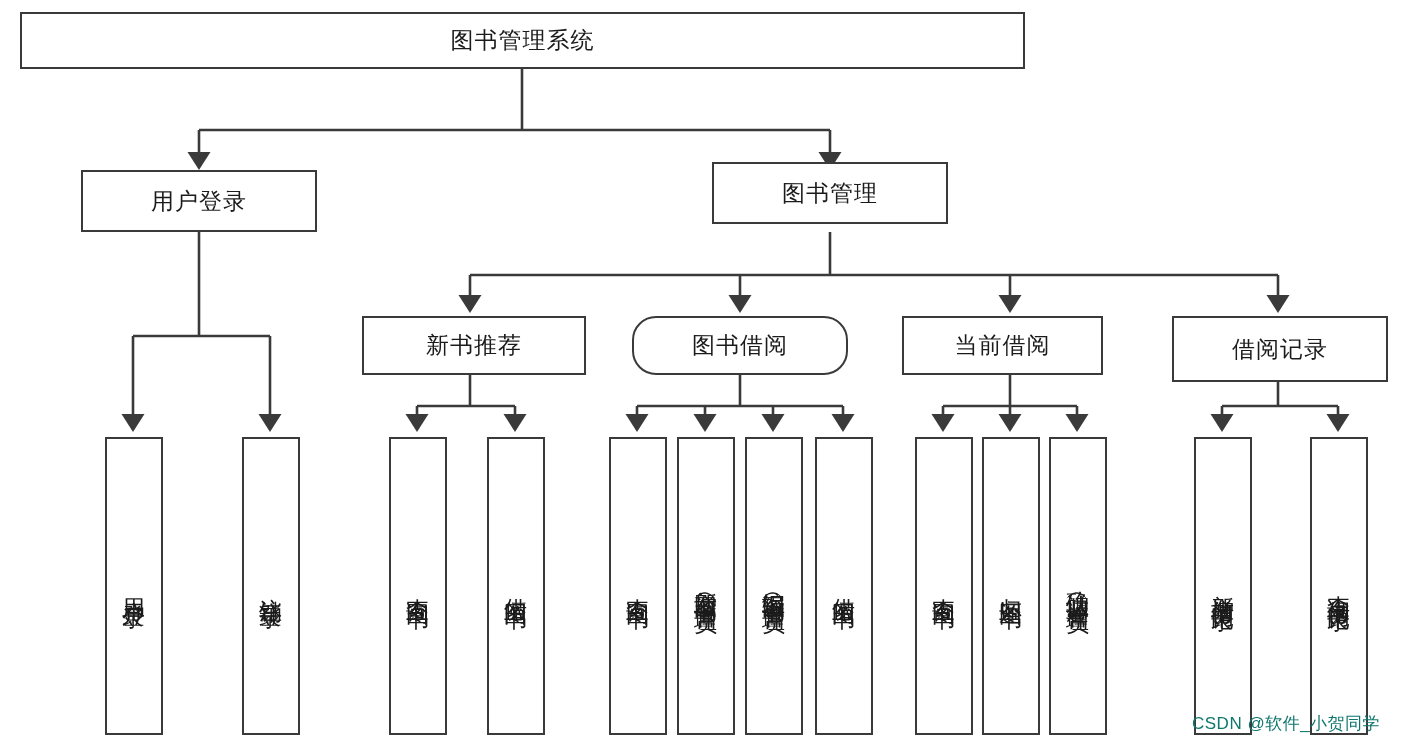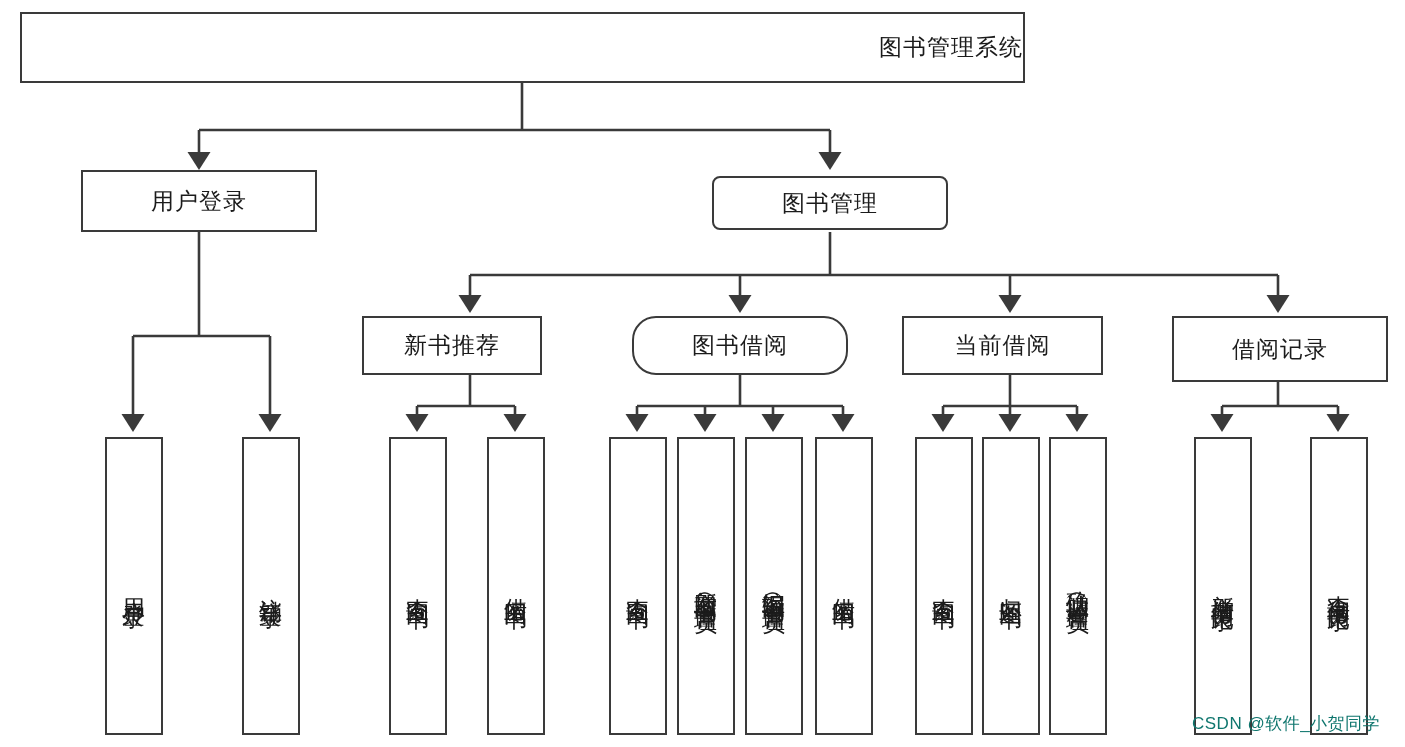--- a/index.html
+++ b/index.html
@@ -112,32 +112,32 @@
       <path d="M1010,406 L1010,422" marker-end="url(#arrow)"></path>
       <path d="M1077,406 L1077,422" marker-end="url(#arrow)"></path>
 
       <path d="M1278,375 L1278,406"></path>
       <path d="M1222,406 L1338,406"></path>
       <path d="M1222,406 L1222,422" marker-end="url(#arrow)"></path>
       <path d="M1338,406 L1338,422" marker-end="url(#arrow)"></path>
     </g>
   </svg>
 
-  <div class="node h" style="left:20px; top:12px; width:1005px; height:71px;justify-content:flex-end;">
+  <div class="node h" style="left:20px; top:12px; width:1005px; height:57px;">
     <span class="lbl">图书管理系统</span>
   </div>
 
   <div class="node h" style="left:81px; top:170px; width:236px; height:62px;">
     <span class="lbl">用户登录</span>
   </div>
-  <div class="node h" style="left:712px; top:176px; width:236px; height:54px;border-radius:8px;">
+  <div class="node h" style="left:712px; top:162px; width:236px; height:62px;">
     <span class="lbl">图书管理</span>
   </div>
 
-  <div class="node h" style="left:362px; top:316px; width:180px; height:59px;text-align:right;">
+  <div class="node h" style="left:362px; top:316px; width:224px; height:59px;text-align:right;">
     <span class="lbl">新书推荐</span>
   </div>
   <div class="node h" style="left:632px; top:316px; width:216px; height:59px;border-radius:24px;">
     <span class="lbl">图书借阅</span>
   </div>
   <div class="node h" style="left:902px; top:316px; width:201px; height:59px;">
     <span class="lbl">当前借阅</span>
   </div>
   <div class="node h" style="left:1172px; top:316px; width:216px; height:66px;">
     <span class="lbl">借阅记录</span>

